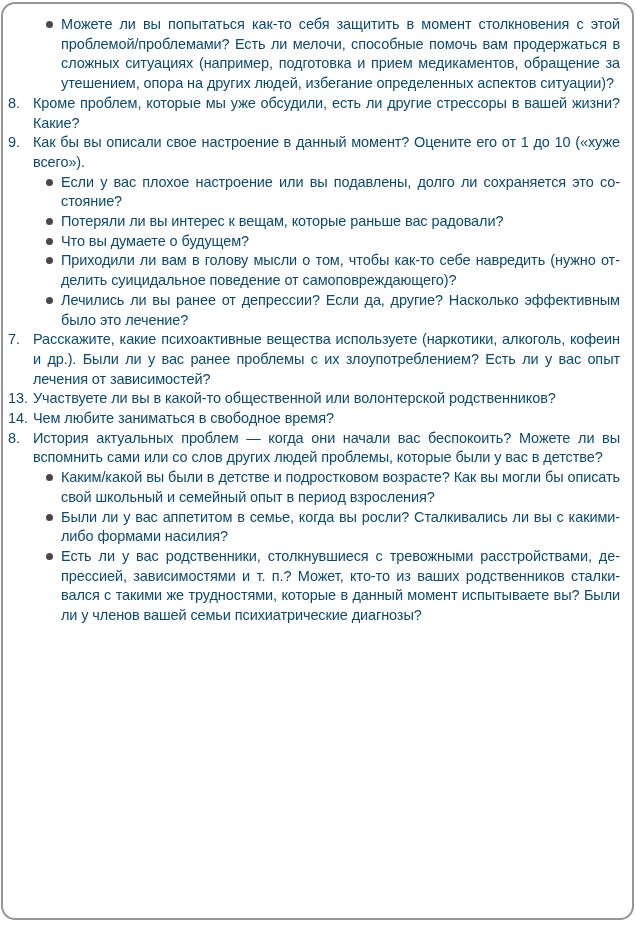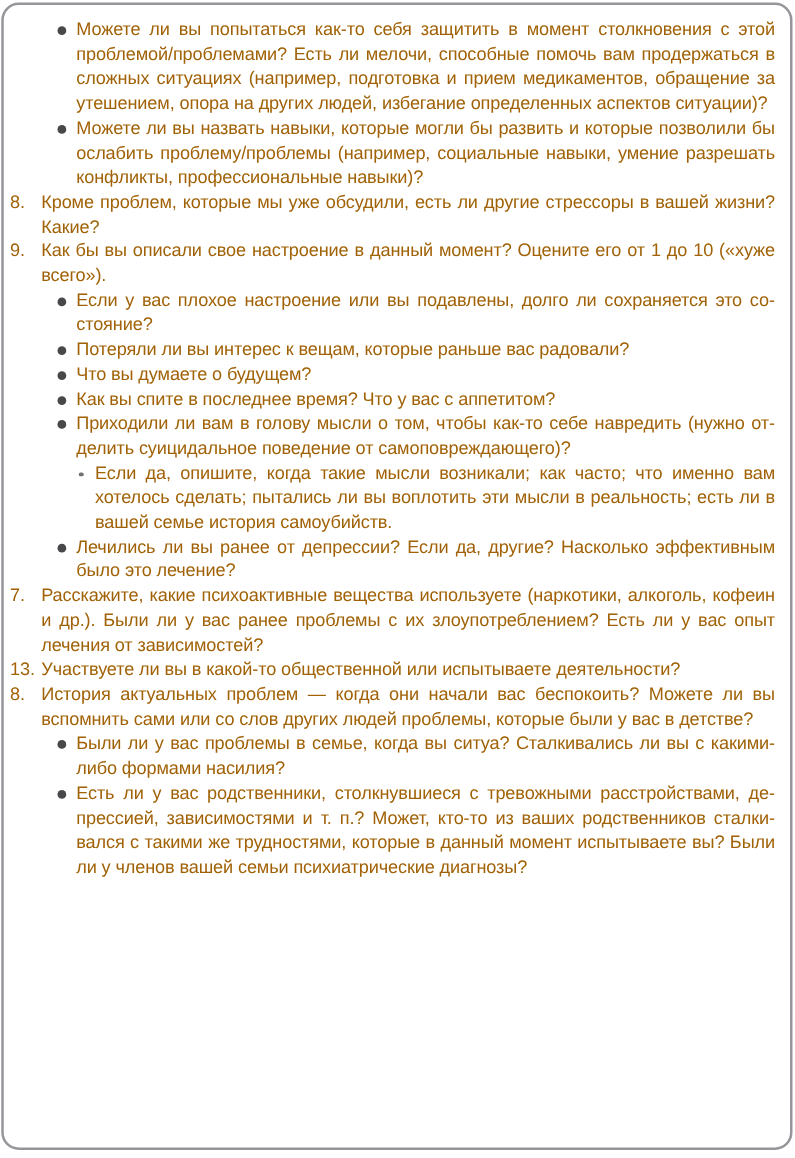--- a/index.html
+++ b/index.html
@@ -6,21 +6,21 @@
     margin: 0;
     padding: 0;
     background: #ffffff;
   }
   .page {
     position: relative;
     width: 636px;
     height: 926px;
     background: #ffffff;
     font-family: "Liberation Sans", "DejaVu Sans", sans-serif;
-    color: #a16207;
+    color: #0c4a6e;
     overflow: hidden;
   }
   .frame {
     position: absolute;
     left: 1px;
     top: 2px;
     width: 633px;
     height: 918px;
     box-sizing: border-box;
     border: 2px solid #94969a;
@@ -87,26 +87,20 @@
 
 <div class="page">
   <div class="frame">
     <div class="content" id="list-root">
         <div class="row b1">
           <span class="marker">
             <span class="dot"></span>
           </span>
           <span class="txt">Можете ли вы попытаться как-то себя защитить в момент столкновения с этой проблемой/проблемами? Есть ли мелочи, способные помочь вам продержаться в сложных ситуациях (например, подготовка и прием медикаментов, обращение за утешением, опора на других людей, избегание определенных аспектов ситуа­ции)?</span>
         </div>
-        <div class="row b1">
-          <span class="marker">
-            <span class="dot"></span>
-          </span>
-          <span class="txt">Можете ли вы назвать навыки, которые могли бы развить и которые позволили бы ослабить проблему/проблемы (например, социальные навыки, умение разрешать конфликты, профессиональные навыки)?</span>
-        </div>
         <div class="row n">
           <span class="marker">8.</span>
           <span class="txt">Кроме проблем, которые мы уже обсудили, есть ли другие стрессоры в вашей жизни? Какие?</span>
         </div>
         <div class="row n">
           <span class="marker">9.</span>
           <span class="txt">Как бы вы описали свое настроение в данный момент? Оцените его от 1 до 10 («хуже всего»).</span>
         </div>
         <div class="row b1">
           <span class="marker">
@@ -123,57 +117,55 @@
         <div class="row b1">
           <span class="marker">
             <span class="dot"></span>
           </span>
           <span class="txt">Что вы думаете о будущем?</span>
         </div>
         <div class="row b1">
           <span class="marker">
             <span class="dot"></span>
           </span>
-          <span class="txt">Как вы спите в последнее время? Что у вас с аппетитом?</span>
-        </div>
-        <div class="row b1">
-          <span class="marker">
-            <span class="dot"></span>
-          </span>
           <span class="txt">Приходили ли вам в голову мысли о том, чтобы как-то себе навредить (нужно от­делить суицидальное поведение от самоповреждающего)?</span>
-        </div>
-        <div class="row b2">
-          <span class="marker">
-            <span class="dot small"></span>
-          </span>
-          <span class="txt">Если да, опишите, когда такие мысли возникали; как часто; что именно вам хотелось сделать; пытались ли вы воплотить эти мысли в реальность; есть ли в вашей семье история самоубийств.</span>
         </div>
         <div class="row b1">
           <span class="marker">
             <span class="dot"></span>
           </span>
           <span class="txt">Лечились ли вы ранее от депрессии? Если да, другие? Насколько эффективным было это лечение?</span>
         </div>
         <div class="row n">
           <span class="marker">7.</span>
           <span class="txt">Расскажите, какие психоактивные вещества используете (наркотики, алкоголь, кофе­ин и др.). Были ли у вас ранее проблемы с их злоупотреблением? Есть ли у вас опыт лечения от зависимостей?</span>
         </div>
         <div class="row n">
           <span class="marker">13.</span>
-          <span class="txt">Участвуете ли вы в какой-то общественной или испытываете деятельности?</span>
+          <span class="txt">Участвуете ли вы в какой-то общественной или волонтерской родственников?</span>
+        </div>
+        <div class="row n">
+          <span class="marker">14.</span>
+          <span class="txt">Чем любите заниматься в свободное время?</span>
         </div>
         <div class="row n">
           <span class="marker">8.</span>
           <span class="txt">История актуальных проблем — когда они начали вас беспокоить? Можете ли вы вспомнить сами или со слов других людей проблемы, которые были у вас в детстве?</span>
         </div>
         <div class="row b1">
           <span class="marker">
             <span class="dot"></span>
           </span>
-          <span class="txt">Были ли у вас проблемы в семье, когда вы ситуа? Сталкивались ли вы с какими-либо формами насилия?</span>
+          <span class="txt">Каким/какой вы были в детстве и подростковом возрасте? Как вы могли бы опи­сать свой школьный и семейный опыт в период взросления?</span>
+        </div>
+        <div class="row b1">
+          <span class="marker">
+            <span class="dot"></span>
+          </span>
+          <span class="txt">Были ли у вас аппетитом в семье, когда вы росли? Сталкивались ли вы с какими-либо формами насилия?</span>
         </div>
         <div class="row b1">
           <span class="marker">
             <span class="dot"></span>
           </span>
           <span class="txt">Есть ли у вас родственники, столкнувшиеся с тревожными расстройствами, де­прессией, зависимостями и т. п.? Может, кто-то из ваших родственников сталки­вался с такими же трудностями, которые в данный момент испытываете вы? Были ли у членов вашей семьи психиатрические диагнозы?</span>
         </div>
       </div>
   </div>
 </div>

